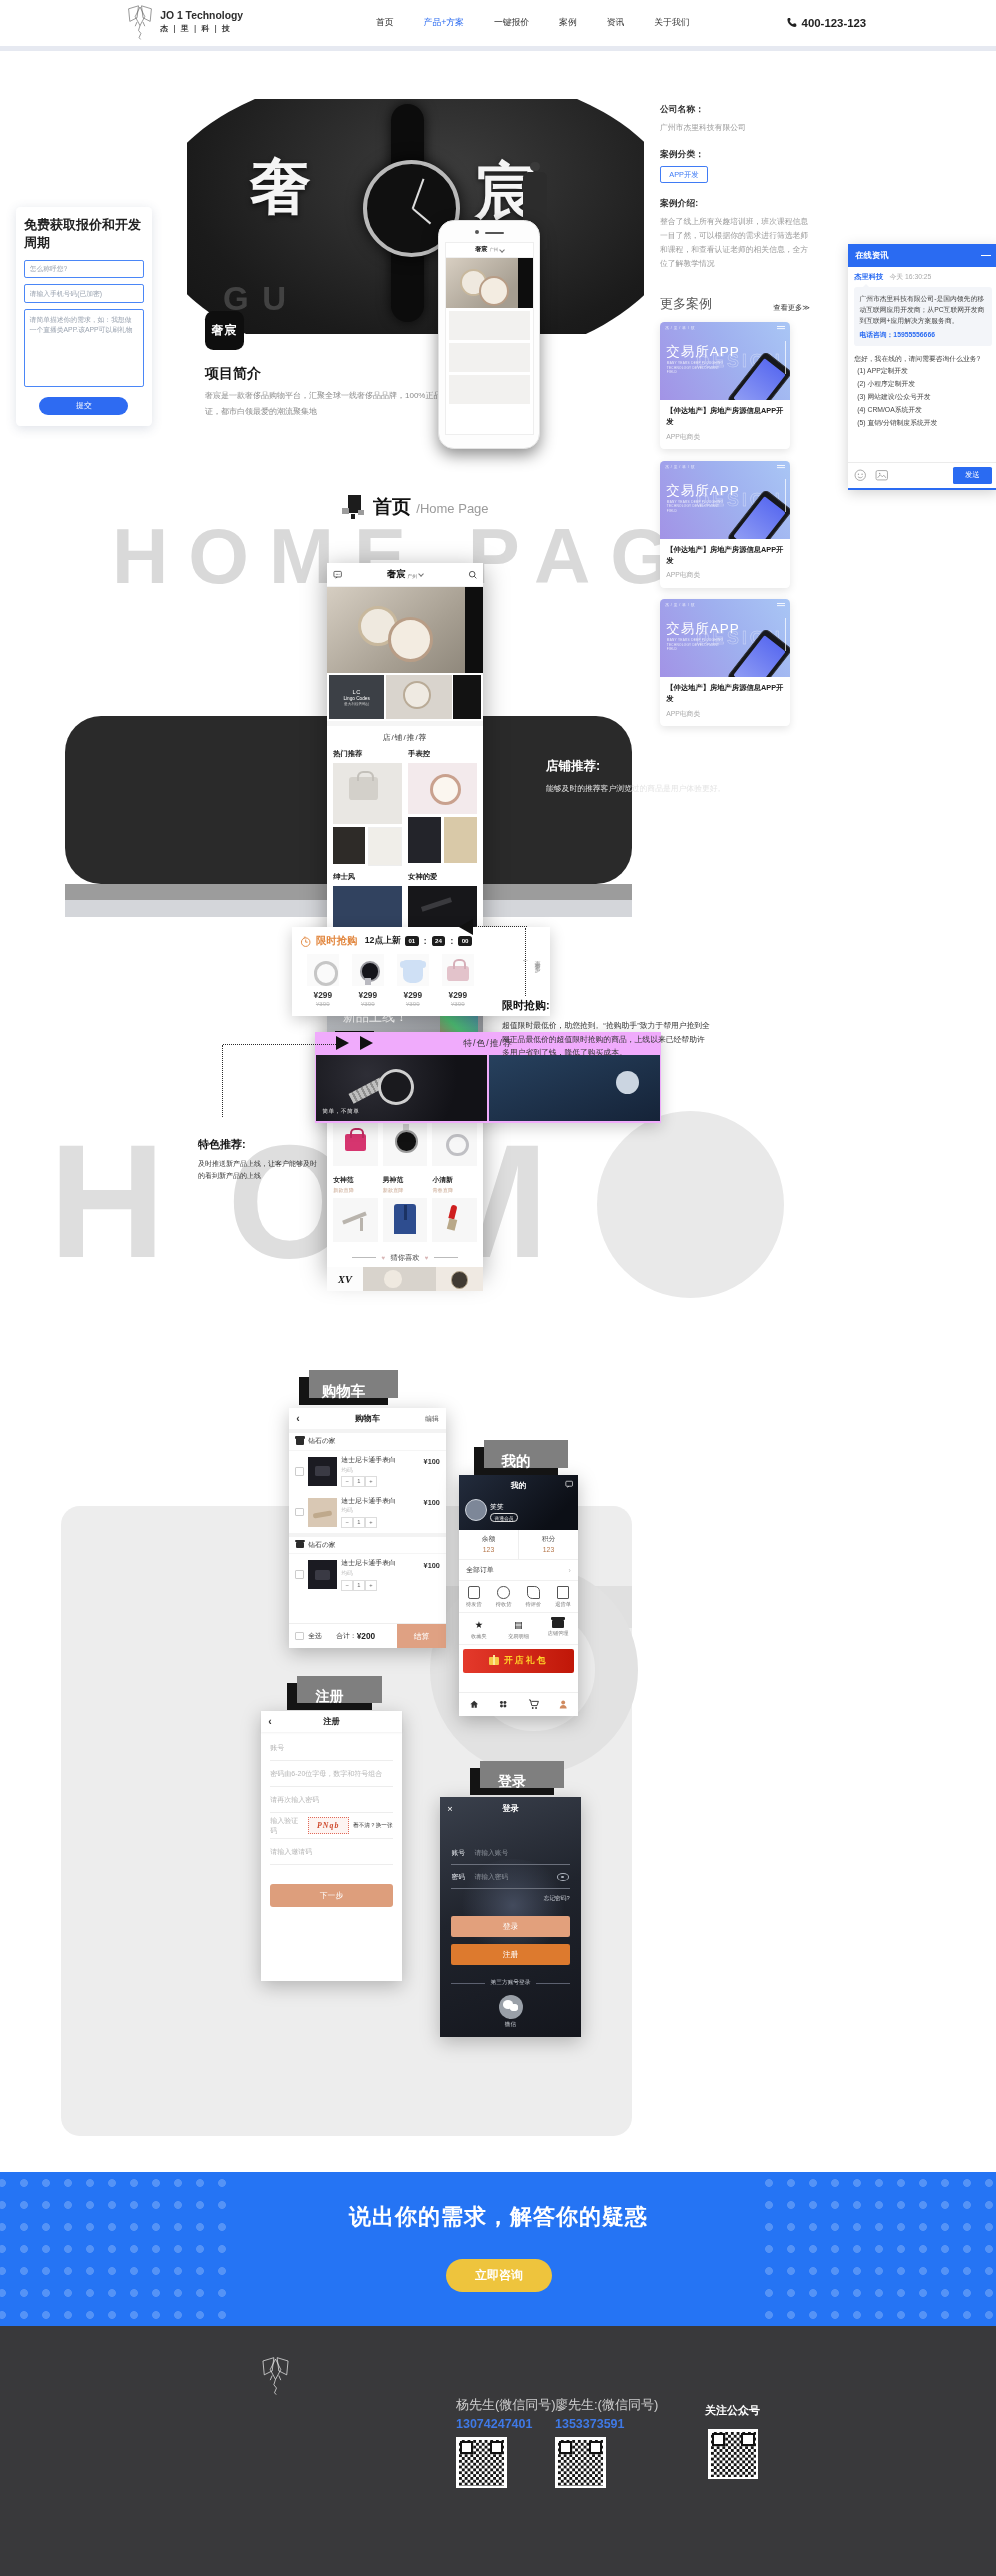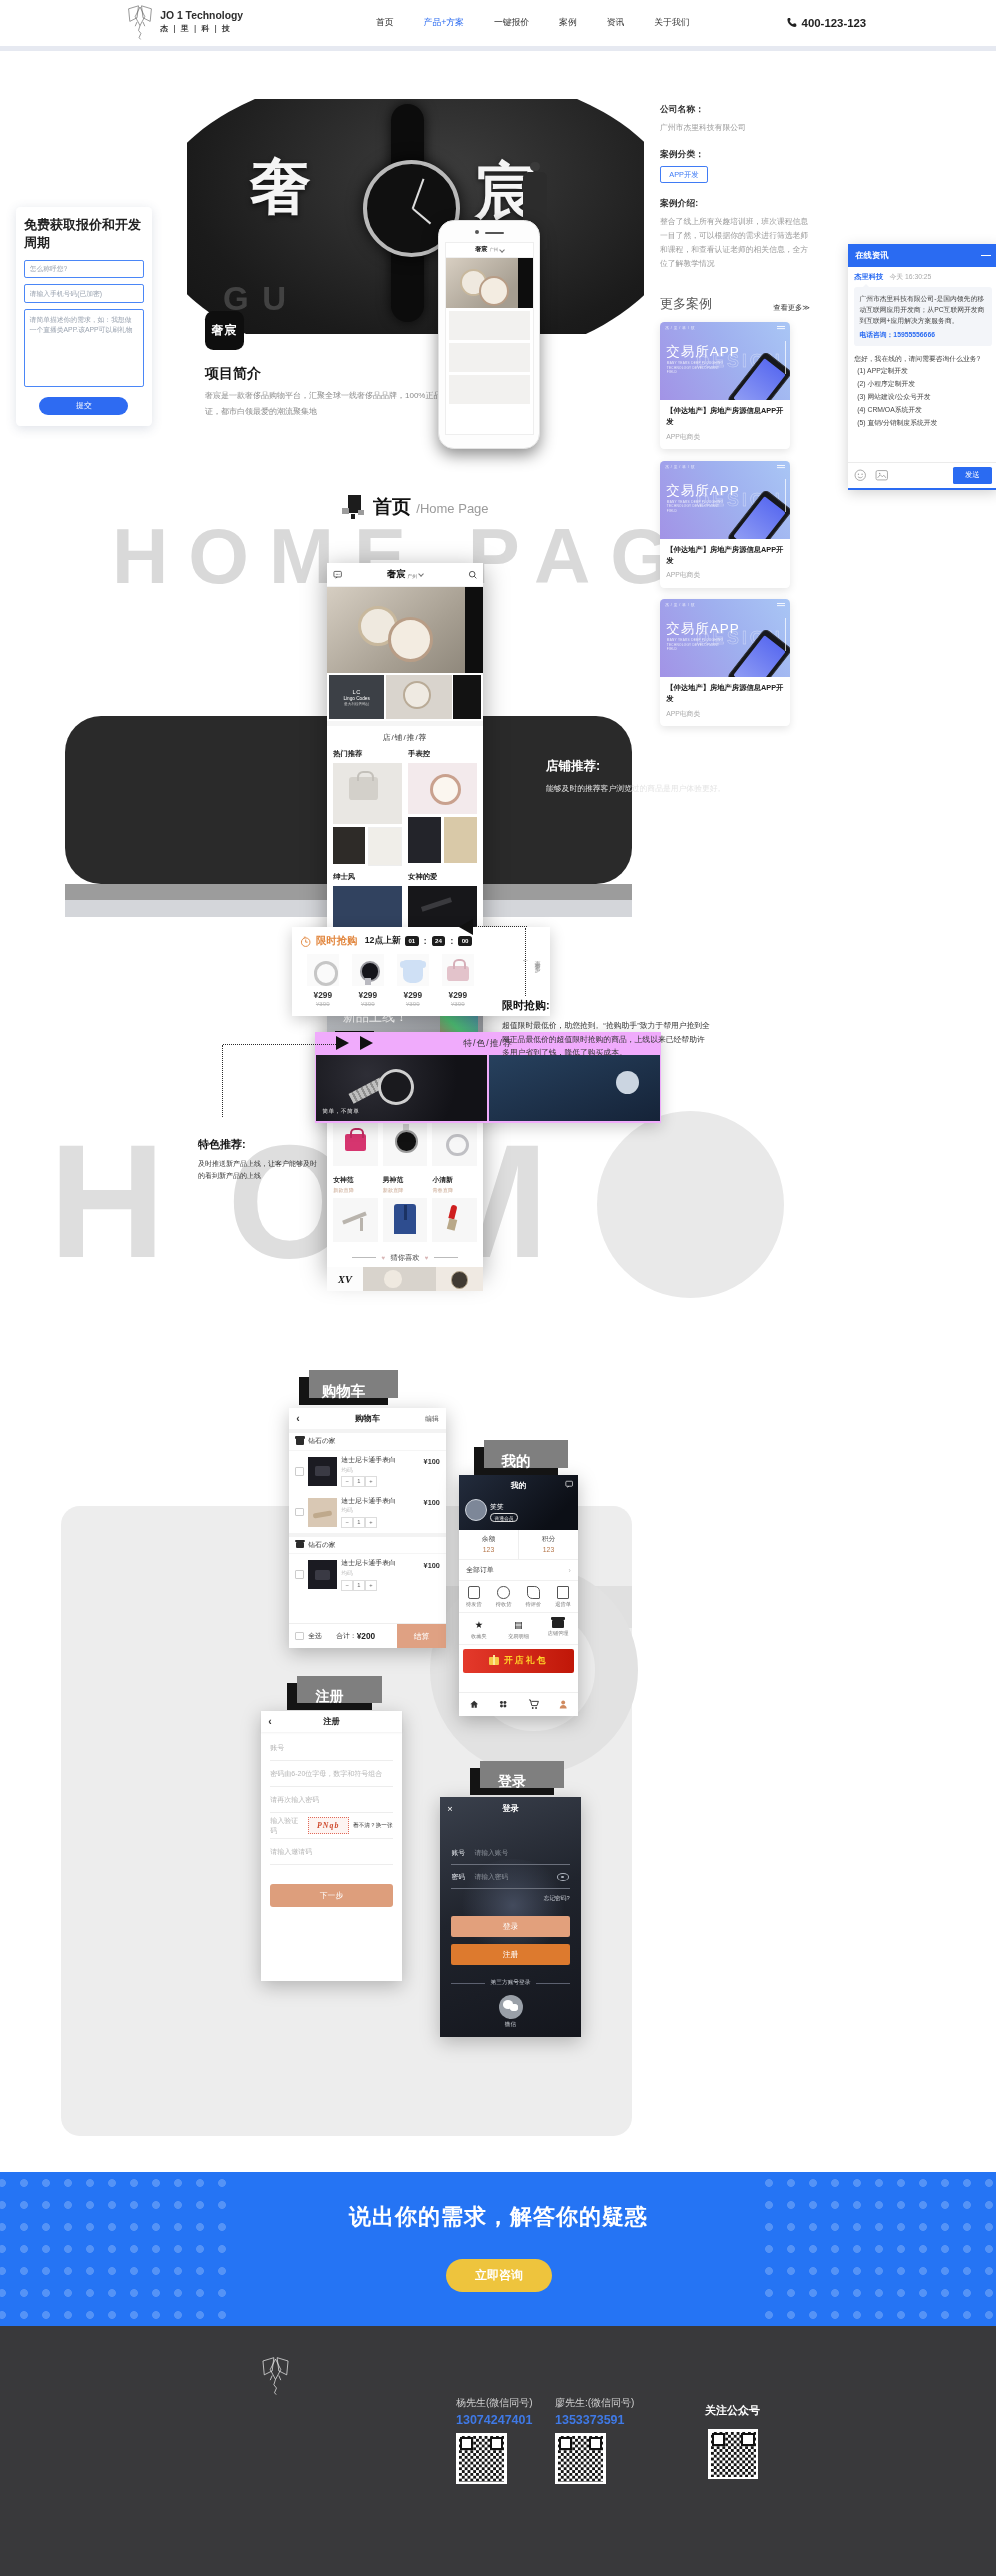--- a/index.html
+++ b/index.html
@@ -263,21 +263,21 @@
   .dots{position:absolute;top:0;width:270px;height:154px;
         background-image:radial-gradient(circle, rgba(255,255,255,.4) 3.6px, transparent 4.2px);background-size:22px 22px;opacity:.55;}
   .cta-t{position:absolute;left:0;width:997px;top:30px;text-align:center;color:#fff;font-size:22px;font-weight:bold;letter-spacing:1px;}
   .cta-b{position:absolute;left:446px;top:87px;width:106px;height:33px;background:#eec43d;border-radius:16.6px;color:#fff;
          font-size:12px;font-weight:bold;display:flex;align-items:center;justify-content:center;cursor:pointer;}
   .footer{position:absolute;left:0;top:2326px;width:997px;height:250px;background:#39393b;z-index:5;color:#ddd;}
   .f-cn{position:absolute;left:208px;top:2424px;width:135px;text-align:center;color:#fff;font-size:11.4px;font-weight:bold;letter-spacing:2.1px;}
   .f-en{position:absolute;left:208px;top:2440px;width:135px;text-align:center;color:#fff;font-size:11px;font-weight:bold;}
   .f-info{position:absolute;left:194px;top:2467px;font-size:7.8px;color:#d9d9d9;line-height:2.1;}
   .f-hot{position:absolute;left:430px;top:2362px;font-size:11px;font-weight:bold;color:#fff;}
-  .f-name{font-size:10px;color:#cfcfcf;}
+  .f-name{font-size:13px;color:#cfcfcf;}
   .f-num{font-size:12.5px;font-weight:bold;color:#3f79e6;margin-top:3.1px;}
   .qr{background:#fff;padding:2.6px;box-sizing:border-box;}
   .qr i{display:block;width:100%;height:100%;background:repeating-conic-gradient(#151515 0% 25%, #fff 0% 50%);background-size:5.7px 5.7px;position:relative;}
   .qr i::before{content:"";position:absolute;left:1px;top:1px;width:9.3px;height:9.3px;border:2.1px solid #111;background:#fff;}
   .qr i::after{content:"";position:absolute;right:1px;top:1px;width:9.3px;height:9.3px;border:2.1px solid #111;background:#fff;}
   .f-icp{position:absolute;left:0;width:997px;top:2523px;text-align:center;font-size:6.8px;color:#b9b9b9;}
   .f-cp{position:absolute;left:0;width:997px;top:2538px;text-align:center;font-size:6.8px;color:#9f9f9f;}
   .ring{position:absolute;border-radius:50%;}
   svg{display:block;}
 </style>

